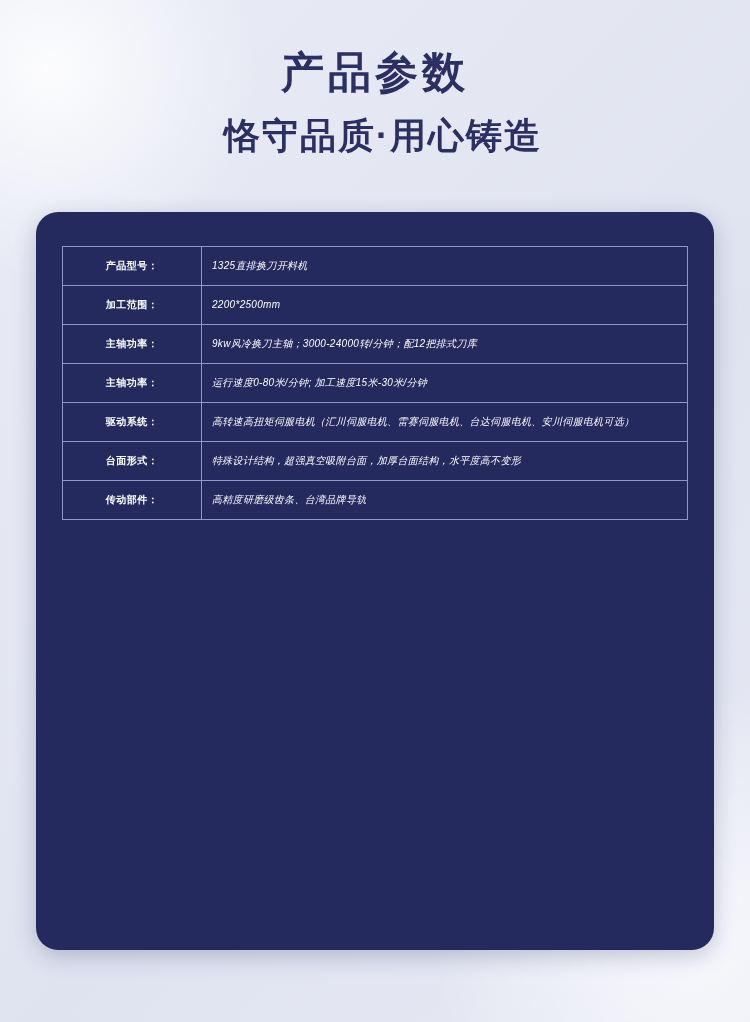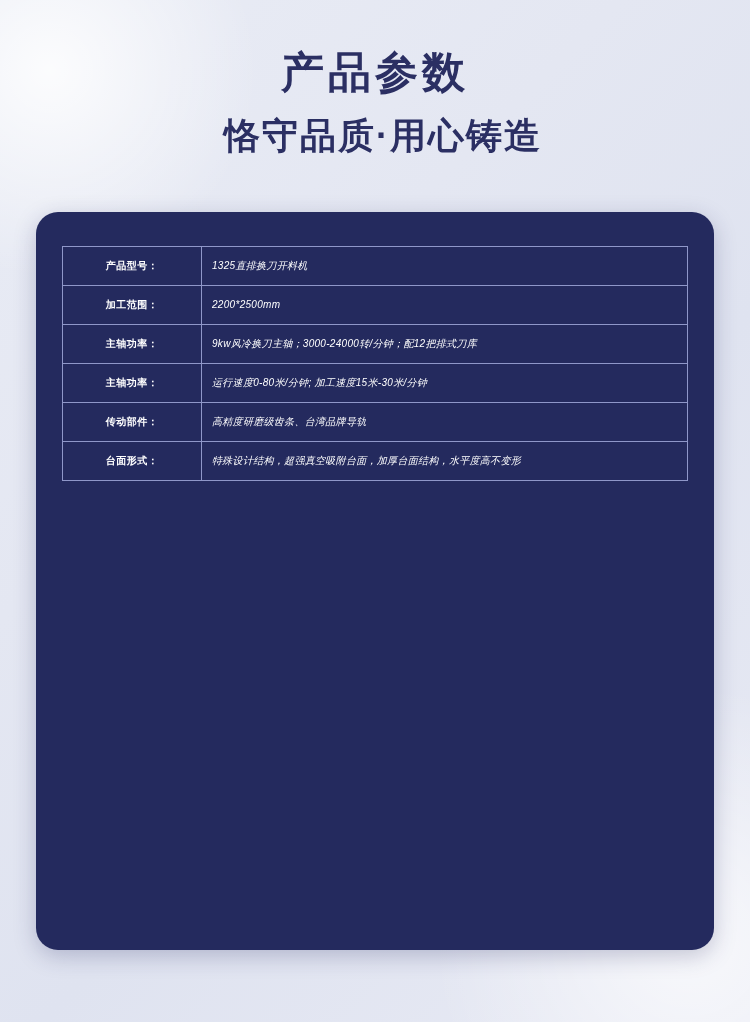--- a/index.html
+++ b/index.html
@@ -118,23 +118,27 @@
         </tr>
         <tr>
           <td class="label">主轴功率：</td>
           <td class="value">9kw风冷换刀主轴；3000-24000转/分钟；配12把排式刀库</td>
         </tr>
         <tr>
           <td class="label">主轴功率：</td>
           <td class="value">运行速度0-80米/分钟; 加工速度15米-30米/分钟</td>
         </tr>
         <tr>
-          <td class="label">传动部件：</td>
-          <td class="value">高精度研磨级齿条、台湾品牌导轨</td>
+          <td class="label">驱动系统：</td>
+          <td class="value">高转速高扭矩伺服电机（汇川伺服电机、雷赛伺服电机、台达伺服电机、安川伺服电机可选）</td>
         </tr>
         <tr>
           <td class="label">台面形式：</td>
           <td class="value">特殊设计结构，超强真空吸附台面，加厚台面结构，水平度高不变形</td>
+        </tr>
+        <tr>
+          <td class="label">传动部件：</td>
+          <td class="value">高精度研磨级齿条、台湾品牌导轨</td>
         </tr>
       </tbody>
     </table>
   </div>
 </div>
 
 </body></html>

